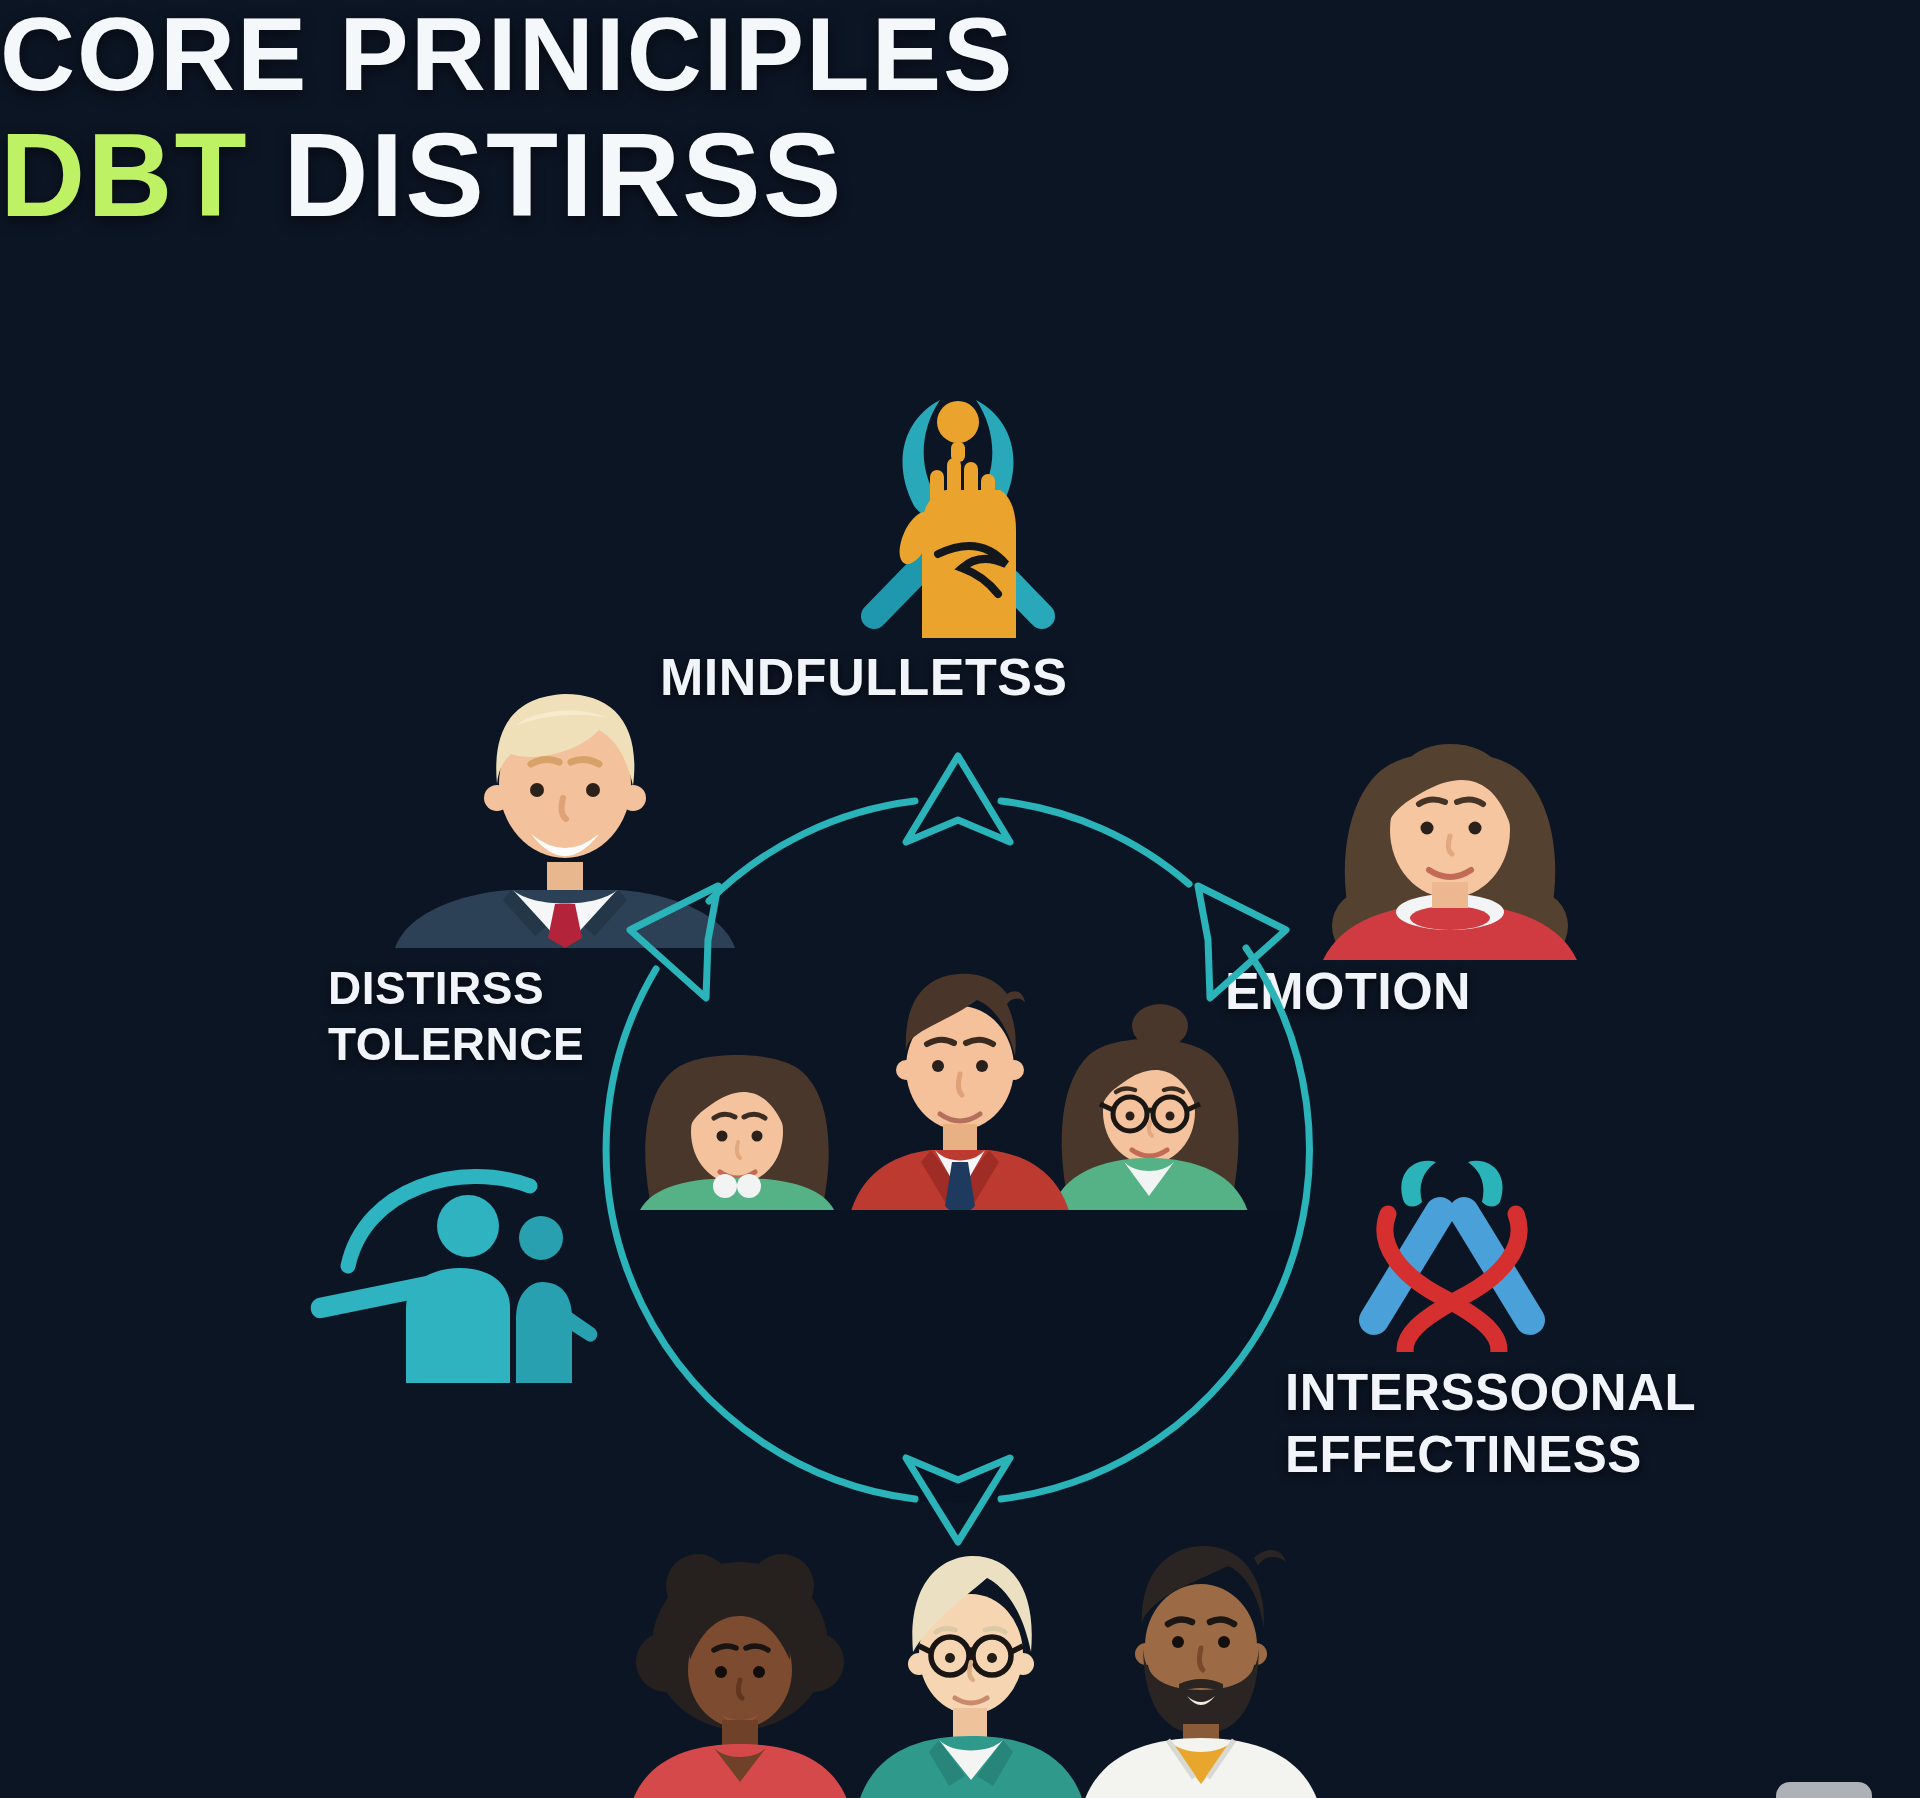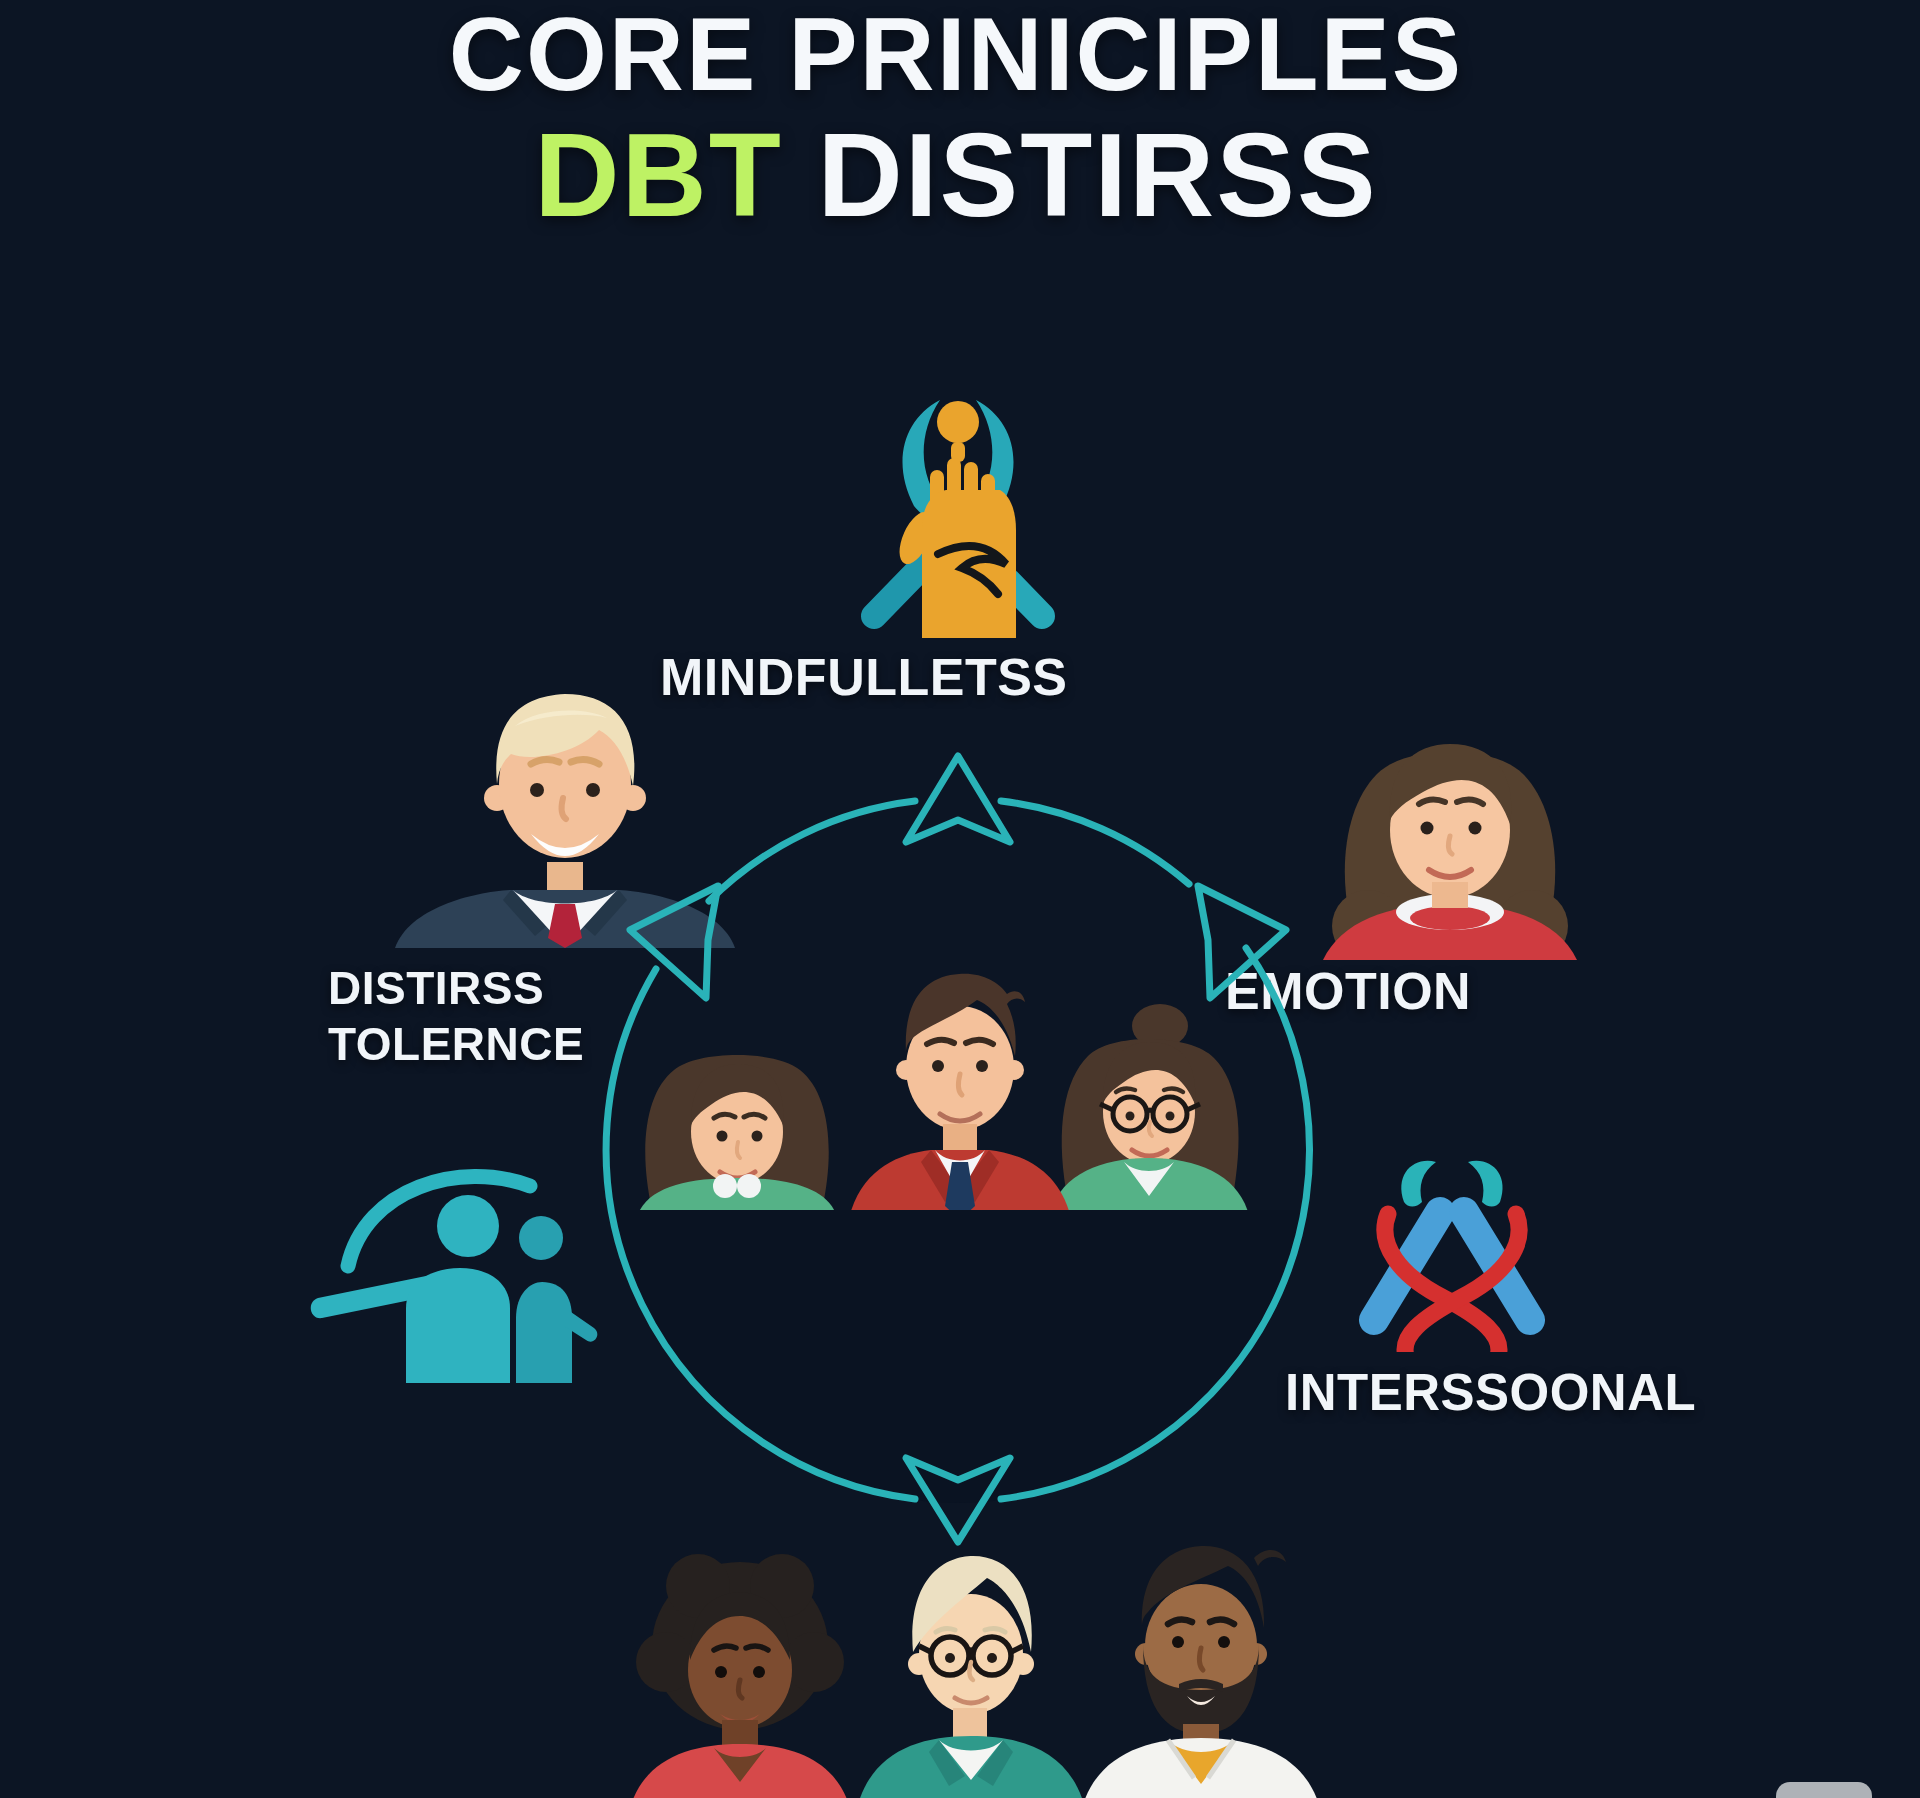--- a/index.html
+++ b/index.html
@@ -1,21 +1,21 @@
 <!DOCTYPE html>
 <html><head>
 <meta charset="utf-8">
 <style>
   html,body{margin:0;padding:0;background:#0c1524;}
   .stage{position:relative;width:1920px;height:1798px;background:#0c1524;overflow:hidden;
          font-family:"Liberation Sans","DejaVu Sans",sans-serif;}
   .abs{position:absolute;}
   .lbl{color:#f1f5f9;font-weight:800;text-align:left;letter-spacing:0.5px;
        text-shadow:0 3px 10px rgba(0,0,0,.55);line-height:1.22;}
-  .title-wrap{left:0;right:8px;top:58;text-align:center;color:#f5f8fb;font-weight:800;
+  .title-wrap{left:0;right:8px;top:58;color:#f5f8fb;font-weight:800;
               text-shadow:0 4px 14px rgba(0,0,0,.5);}
   .title-line1{font-size:104px;letter-spacing:2px;line-height:1.05;}
   .title-line2{font-size:118px;letter-spacing:2px;line-height:1.12;}
   .gold{color:#bef264;}
   .t-top{left:660px;top:646px;width:600px;font-size:52px;}
   .t-left{left:328px;top:960px;width:380px;font-size:46px;}
   .t-right{left:1225px;top:960px;width:380px;font-size:52px;}
   .t-bleft{left:282px;top:1376px;width:380px;font-size:48px;}
   .t-bright{left:1285px;top:1362px;width:390px;font-size:51px;}
   svg{display:block;overflow:hidden;}
@@ -188,20 +188,21 @@
     <line x1="88" y1="60" x2="22" y2="168" stroke="#4aa0d8" stroke-width="30" stroke-linecap="round"></line>
     <line x1="112" y1="60" x2="178" y2="168" stroke="#4aa0d8" stroke-width="30" stroke-linecap="round"></line>
     <path d="M52,50 C42,22 62,4 84,10 C70,20 66,34 70,50 C64,56 56,56 52,50 Z" fill="#2ab3b8"></path>
     <path d="M148,50 C158,22 138,4 116,10 C130,20 134,34 130,50 C136,56 144,56 148,50 Z" fill="#2ab3b8"></path>
     <path d="M36,62 C24,92 48,124 92,146 C130,166 152,184 146,204" fill="none" stroke="#d5302f" stroke-width="17" stroke-linecap="round"></path>
     <path d="M164,62 C176,92 152,124 108,146 C70,166 48,184 54,204" fill="none" stroke="#d5302f" stroke-width="17" stroke-linecap="round"></path>
   </svg>
 
   <div class="abs lbl t-bright">
     <div>INTERSSOONAL</div>
+    <div>EFFECTINESS</div>
   </div>
 
   <svg class="abs" style="left:608px;top:1542px;z-index:3;" width="264" height="256" viewBox="0 0 264 256">
     <ellipse cx="132" cy="104" rx="88" ry="84" fill="#26211f"></ellipse>
     <circle cx="58" cy="120" r="30" fill="#26211f"></circle>
       <circle cx="206" cy="120" r="30" fill="#26211f"></circle>
     <circle cx="90" cy="44" r="32" fill="#26211f"></circle>
       <circle cx="174" cy="44" r="32" fill="#26211f"></circle>
     <ellipse cx="132" cy="128" rx="52" ry="58" fill="#7d4c30"></ellipse>
     <path d="M82,118 C82,66 104,52 132,50 C162,52 182,70 182,118 C166,82 146,74 132,74 C108,74 92,92 82,118 Z" fill="#26211f"></path>

